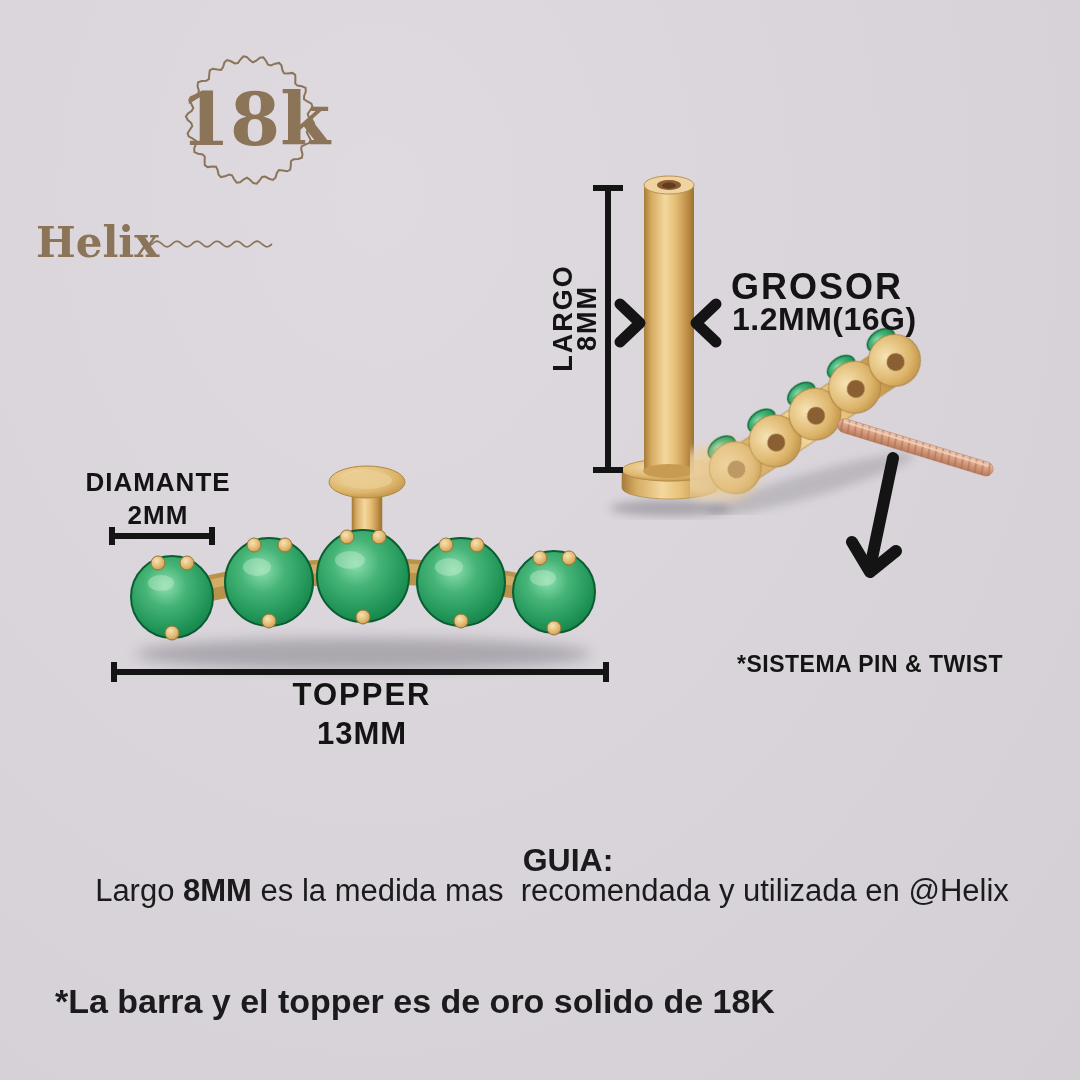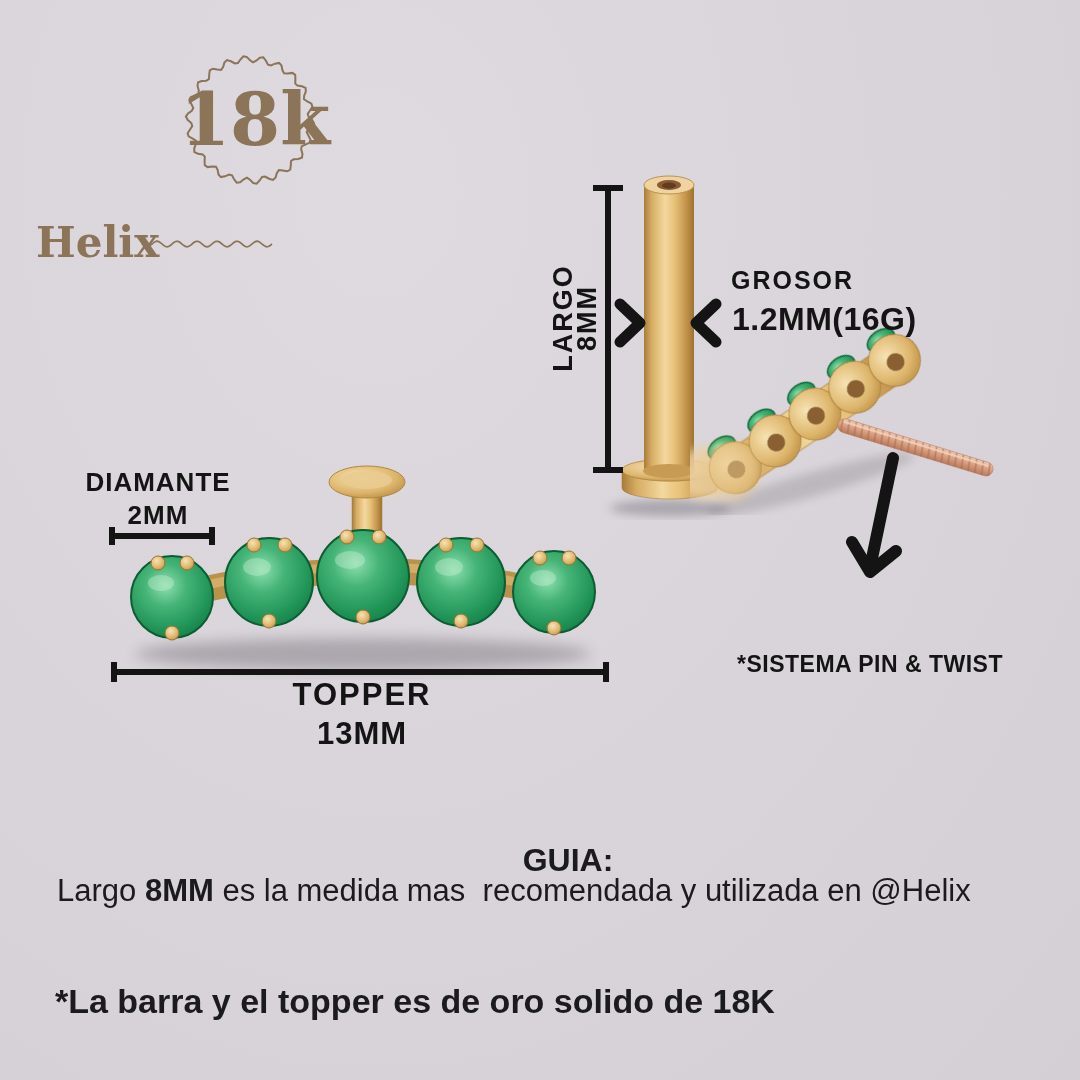--- a/index.html
+++ b/index.html
@@ -15,30 +15,30 @@
     font-family:"DejaVu Serif", serif;font-size:72px;line-height:84px;font-weight:700;color:#8c7459;}
   .brand{left:33px;top:133px;font-family:"DejaVu Serif", serif;font-weight:700;
     font-size:100px;line-height:1;letter-spacing:2px;color:#8c7459;}
   .subbrand{left:36px;top:222px;font-family:"DejaVu Serif", serif;font-weight:600;
     font-size:42px;line-height:1;color:#8c7459;}
   .helix-wave{left:140px;top:236px;}
   
   .lbl{font-weight:700;color:#141414;white-space:nowrap;}
   .largo-label{left:575px;top:318px;transform:translate(-50%,-50%) rotate(-90deg);
     text-align:center;font-size:27px;line-height:24px;letter-spacing:2px;}
-  .grosor-label{left:731px;top:266px;font-size:25px;letter-spacing:2px;}
+  .grosor-label{left:731px;top:266px;font-size:36px;letter-spacing:2px;}
   .grosor-value{left:716px;top:301px;font-size:32px;letter-spacing:0.5px;margin-left:16px;}
   .diamante-label{left:158px;top:467px;transform:translateX(-50%);font-size:26px;letter-spacing:1px;}
   .mm2-label{left:158px;top:500px;transform:translateX(-50%);font-size:26px;letter-spacing:1px;}
   .topper-label{left:362px;top:677px;transform:translateX(-50%);font-size:31px;letter-spacing:2px;}
   .mm13-label{left:362px;top:716px;transform:translateX(-50%);font-size:31px;letter-spacing:1px;}
   .sistema-label{left:737px;top:603px;font-size:23px;letter-spacing:0.5px;margin-top:48px;}
   
   .guia-title{left:568px;top:842px;transform:translateX(-50%);font-size:32px;font-weight:700;color:#1b1a1d;}
-  .guia-text{left:57px;top:872px;width:990px;font-size:31px;line-height:37.6px;color:#1b1a1d;}
+  .guia-text{left:57px;top:872px;width:990px;font-size:31px;line-height:37.6px;color:#1b1a1d;text-align:center;}
   .guia-line{white-space:pre-wrap;}
   .guia-text b{font-weight:700;}
   .guia-note{left:55px;top:982px;font-size:34px;font-weight:700;color:#1b1a1d;white-space:pre-wrap;}
   svg{display:block;}
 </style>
 </head>
 <body>
 
 <div class="canvas">
 

